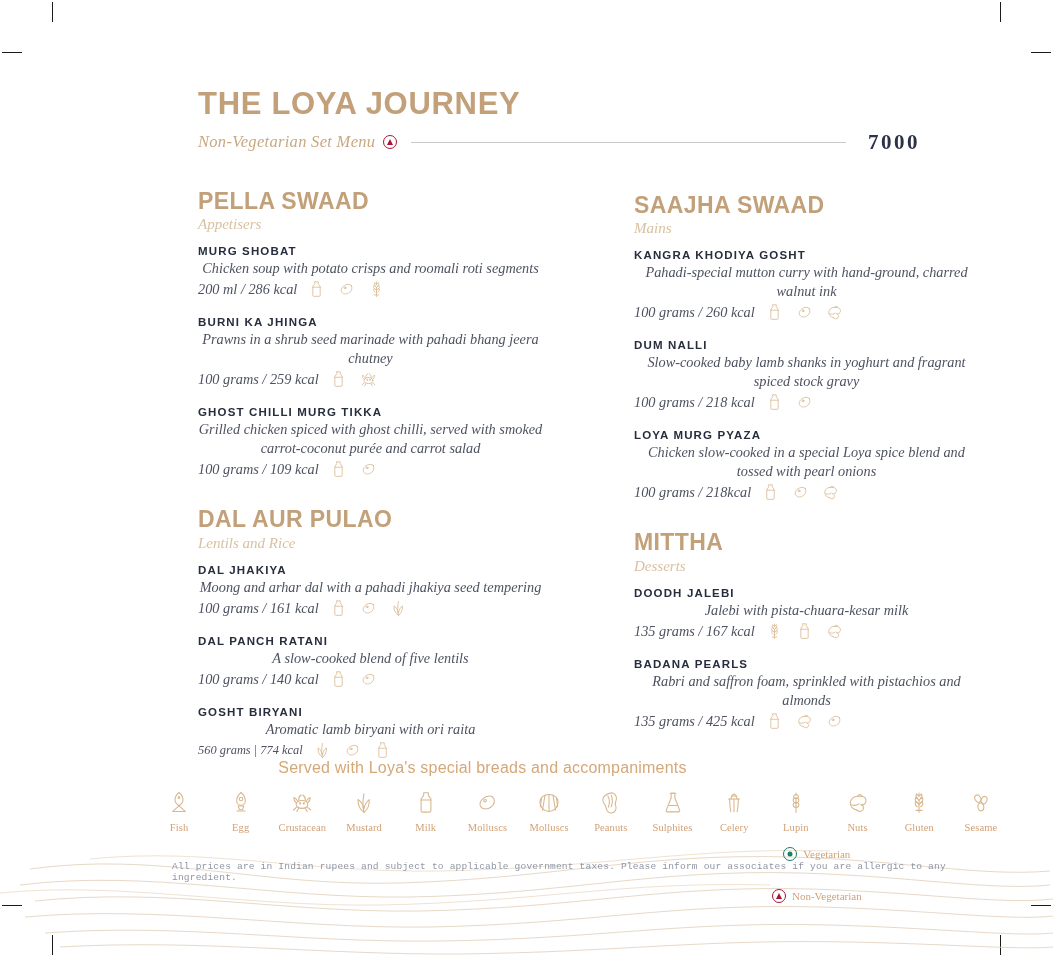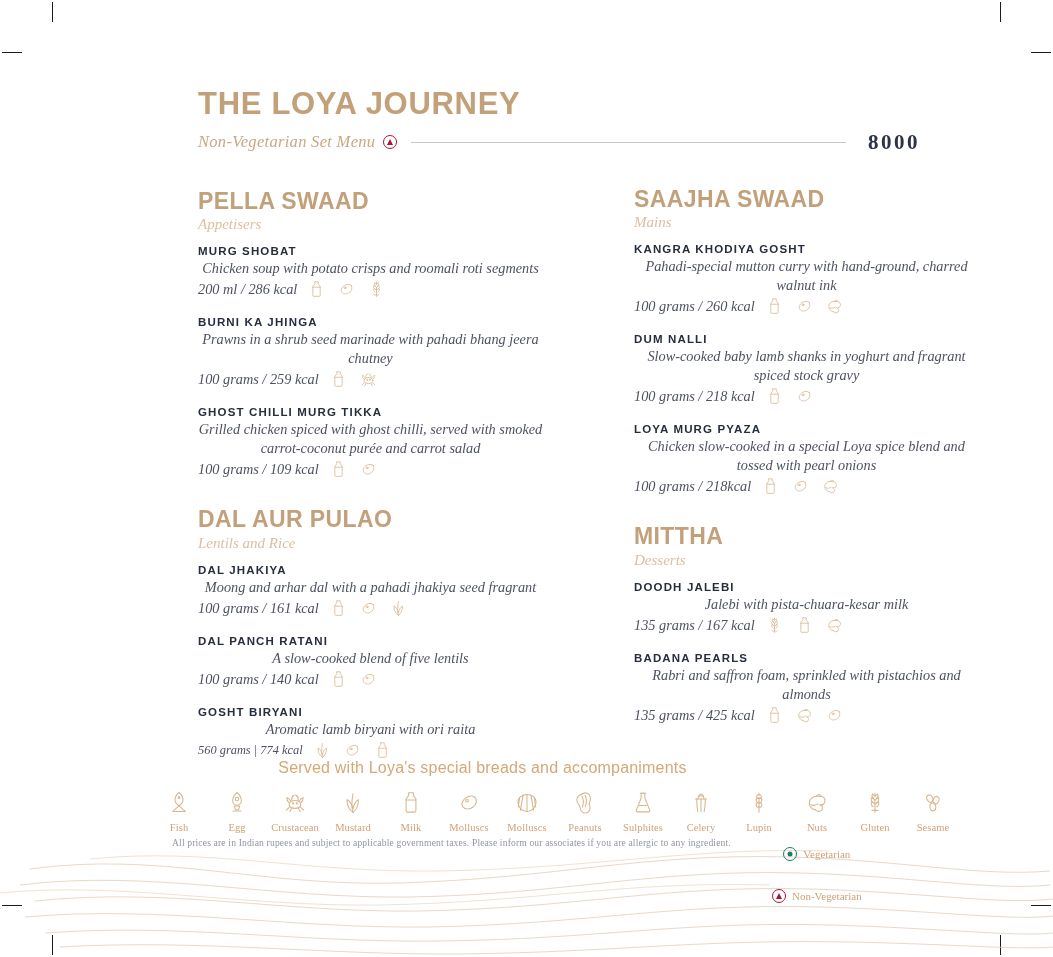--- a/index.html
+++ b/index.html
@@ -49,21 +49,21 @@
   }
   .mark.veg { border: 1.6px solid #1d7d6e; }
   .mark.veg::after {
     content:""; position:absolute; left:50%; top:50%; transform: translate(-50%,-50%);
     width:5px; height:5px; border-radius:50%; background:#1d7d6e;
   }
 
   
   .col { position: absolute; width: 345px; }
   .col-left  { left: 198px; top: 170px; }
-  .col-right { left: 634px; top: 168px; }
+  .col-right { left: 634px; top: 174px; }
 
   .section { margin-bottom: 26px; }
   .section-title {
     font-family: "Liberation Sans", sans-serif; font-weight: 700;
     font-size: 23px; letter-spacing: 0.4px; color: #c2a079; line-height: 1.15; margin-top: 18px;
   }
   .section-sub {
     font-family: "Liberation Serif", serif; font-style: italic;
     font-size: 15px; color: #d9c0a0; margin-top: 2px; margin-bottom: 12px;
   }
@@ -88,32 +88,32 @@
   .dish-icons svg { display: block; }
 
   
   .served {
     position: absolute; left: 0; right: 10px; top: 759px; text-align: center;
     font-family: "Liberation Sans", sans-serif; font-size: 16px; font-weight: 400;
     color: #d5a878; letter-spacing: .2px;
   }
   .allergens {
     position: absolute; left: 150px; top: 787px; width: 860px;
-    display: flex; align-items: flex-end;
+    display: flex; justify-content: space-between; align-items: flex-end;
   }
   .allergen { width: 58px; text-align: center; }
   .allergen .glyph { height: 30px; display:flex; align-items:flex-end; justify-content:center; }
   .allergen .lbl {
     font-family: "Liberation Serif", serif; font-size: 10.5px;
     color: #d1a177; margin-top: 5px; letter-spacing: .1px;
   }
 
   .disclaimer {
-    position: absolute; left: 172px; top: 825px;
-    font-family: Liberation Serif, serif; font-size: 9.6px;
+    position: absolute; left: 172px; top: 849px;
+    font-family: Liberation Mono, monospace; font-size: 9.6px;
     color: #9096a3; letter-spacing: .15px; margin-top: 12px;
   }
   .legend { position: absolute; left: 772px; top: 847px; display: flex; gap: 28px; align-items: center; flex-direction: column; }
   .legend-item { display: flex; align-items: center; gap: 6px; }
   .legend-item .lbl {
     font-family: "Liberation Serif", serif; font-size: 11px; color: #d1a177;
   }
 </style>
 </head>
 <body>
@@ -143,21 +143,21 @@
       <path d="M0,46 C120,34 240,60 380,58 C540,55 620,34 770,38"></path>
     </g>
   </svg>
 
   <div class="header">
     <div class="menu-title">THE LOYA JOURNEY</div>
     <div class="subline">
       <span class="menu-sub">Non-Vegetarian Set Menu</span>
       <span class="mark nonveg"></span>
       <span class="rule"></span>
-      <span class="price">8000</span>
+      <span class="price">7000</span>
     </div>
   </div>
 
   <div class="col col-left" id="col-left">
       <div class="section">
         <div class="section-title">PELLA SWAAD</div>
         <div class="section-sub">Appetisers</div>
         <div class="dish">
           <div class="dish-name">MURG SHOBAT</div>
           <div class="dish-desc">Chicken soup with potato crisps and roomali roti segments</div>
@@ -242,21 +242,21 @@
               </span>
             </span>
           </div>
         </div>
       </div>
       <div class="section">
         <div class="section-title">DAL AUR PULAO</div>
         <div class="section-sub">Lentils and Rice</div>
         <div class="dish">
           <div class="dish-name">DAL JHAKIYA</div>
-          <div class="dish-desc">Moong and arhar dal with a pahadi jhakiya seed fragrant</div>
+          <div class="dish-desc">Moong and arhar dal with a pahadi jhakiya seed tempering</div>
           <div class="dish-meta">
             <span class="dish-qty">100 grams / 161 kcal</span>
             <span class="dish-icons">
               <span>
                 <svg width="21" height="21" viewBox="0 0 24 24" fill="none" stroke="#d8b68d" stroke-width="0.9" stroke-linecap="round" stroke-linejoin="round">
                   <path d="M10 3.2h4v2.3l2.2 3.1v10.1c0 .7-.5 1.1-1.1 1.1H8.9c-.6 0-1.1-.4-1.1-1.1V8.6L10 5.5z"></path>
                   <path d="M7.8 9.4h8.4"></path>
                 </svg>
               </span>
               <span>

